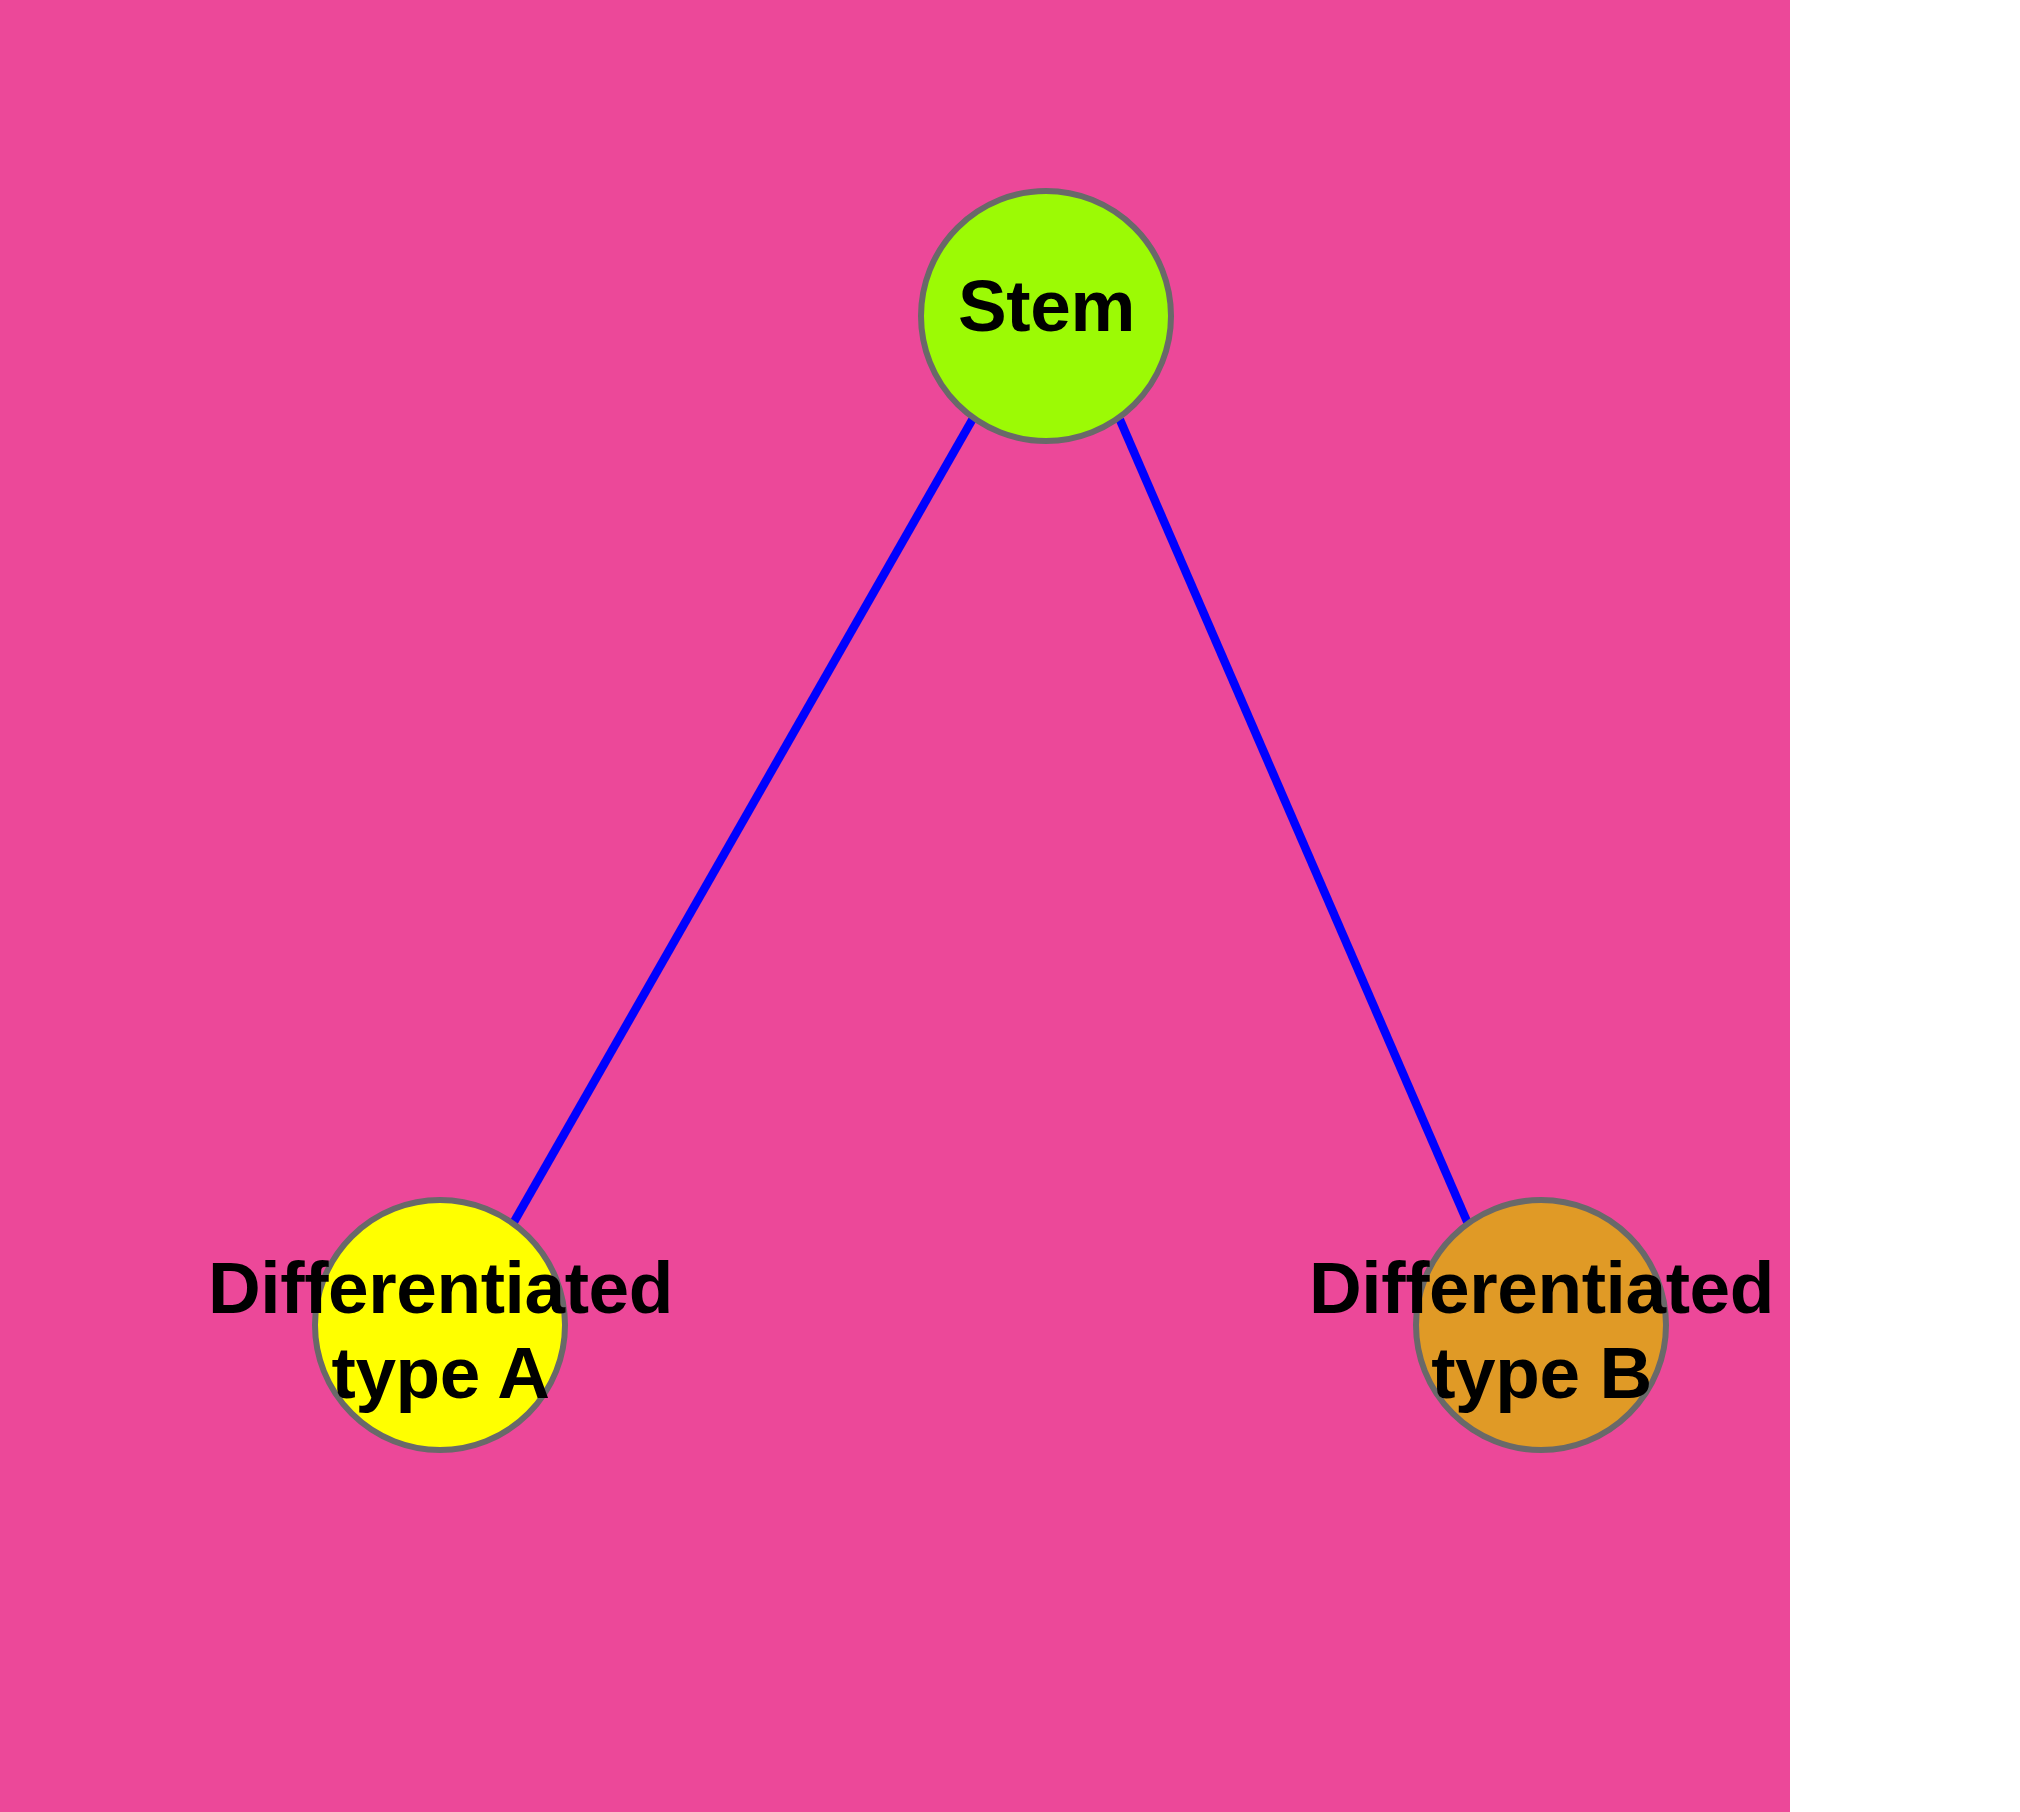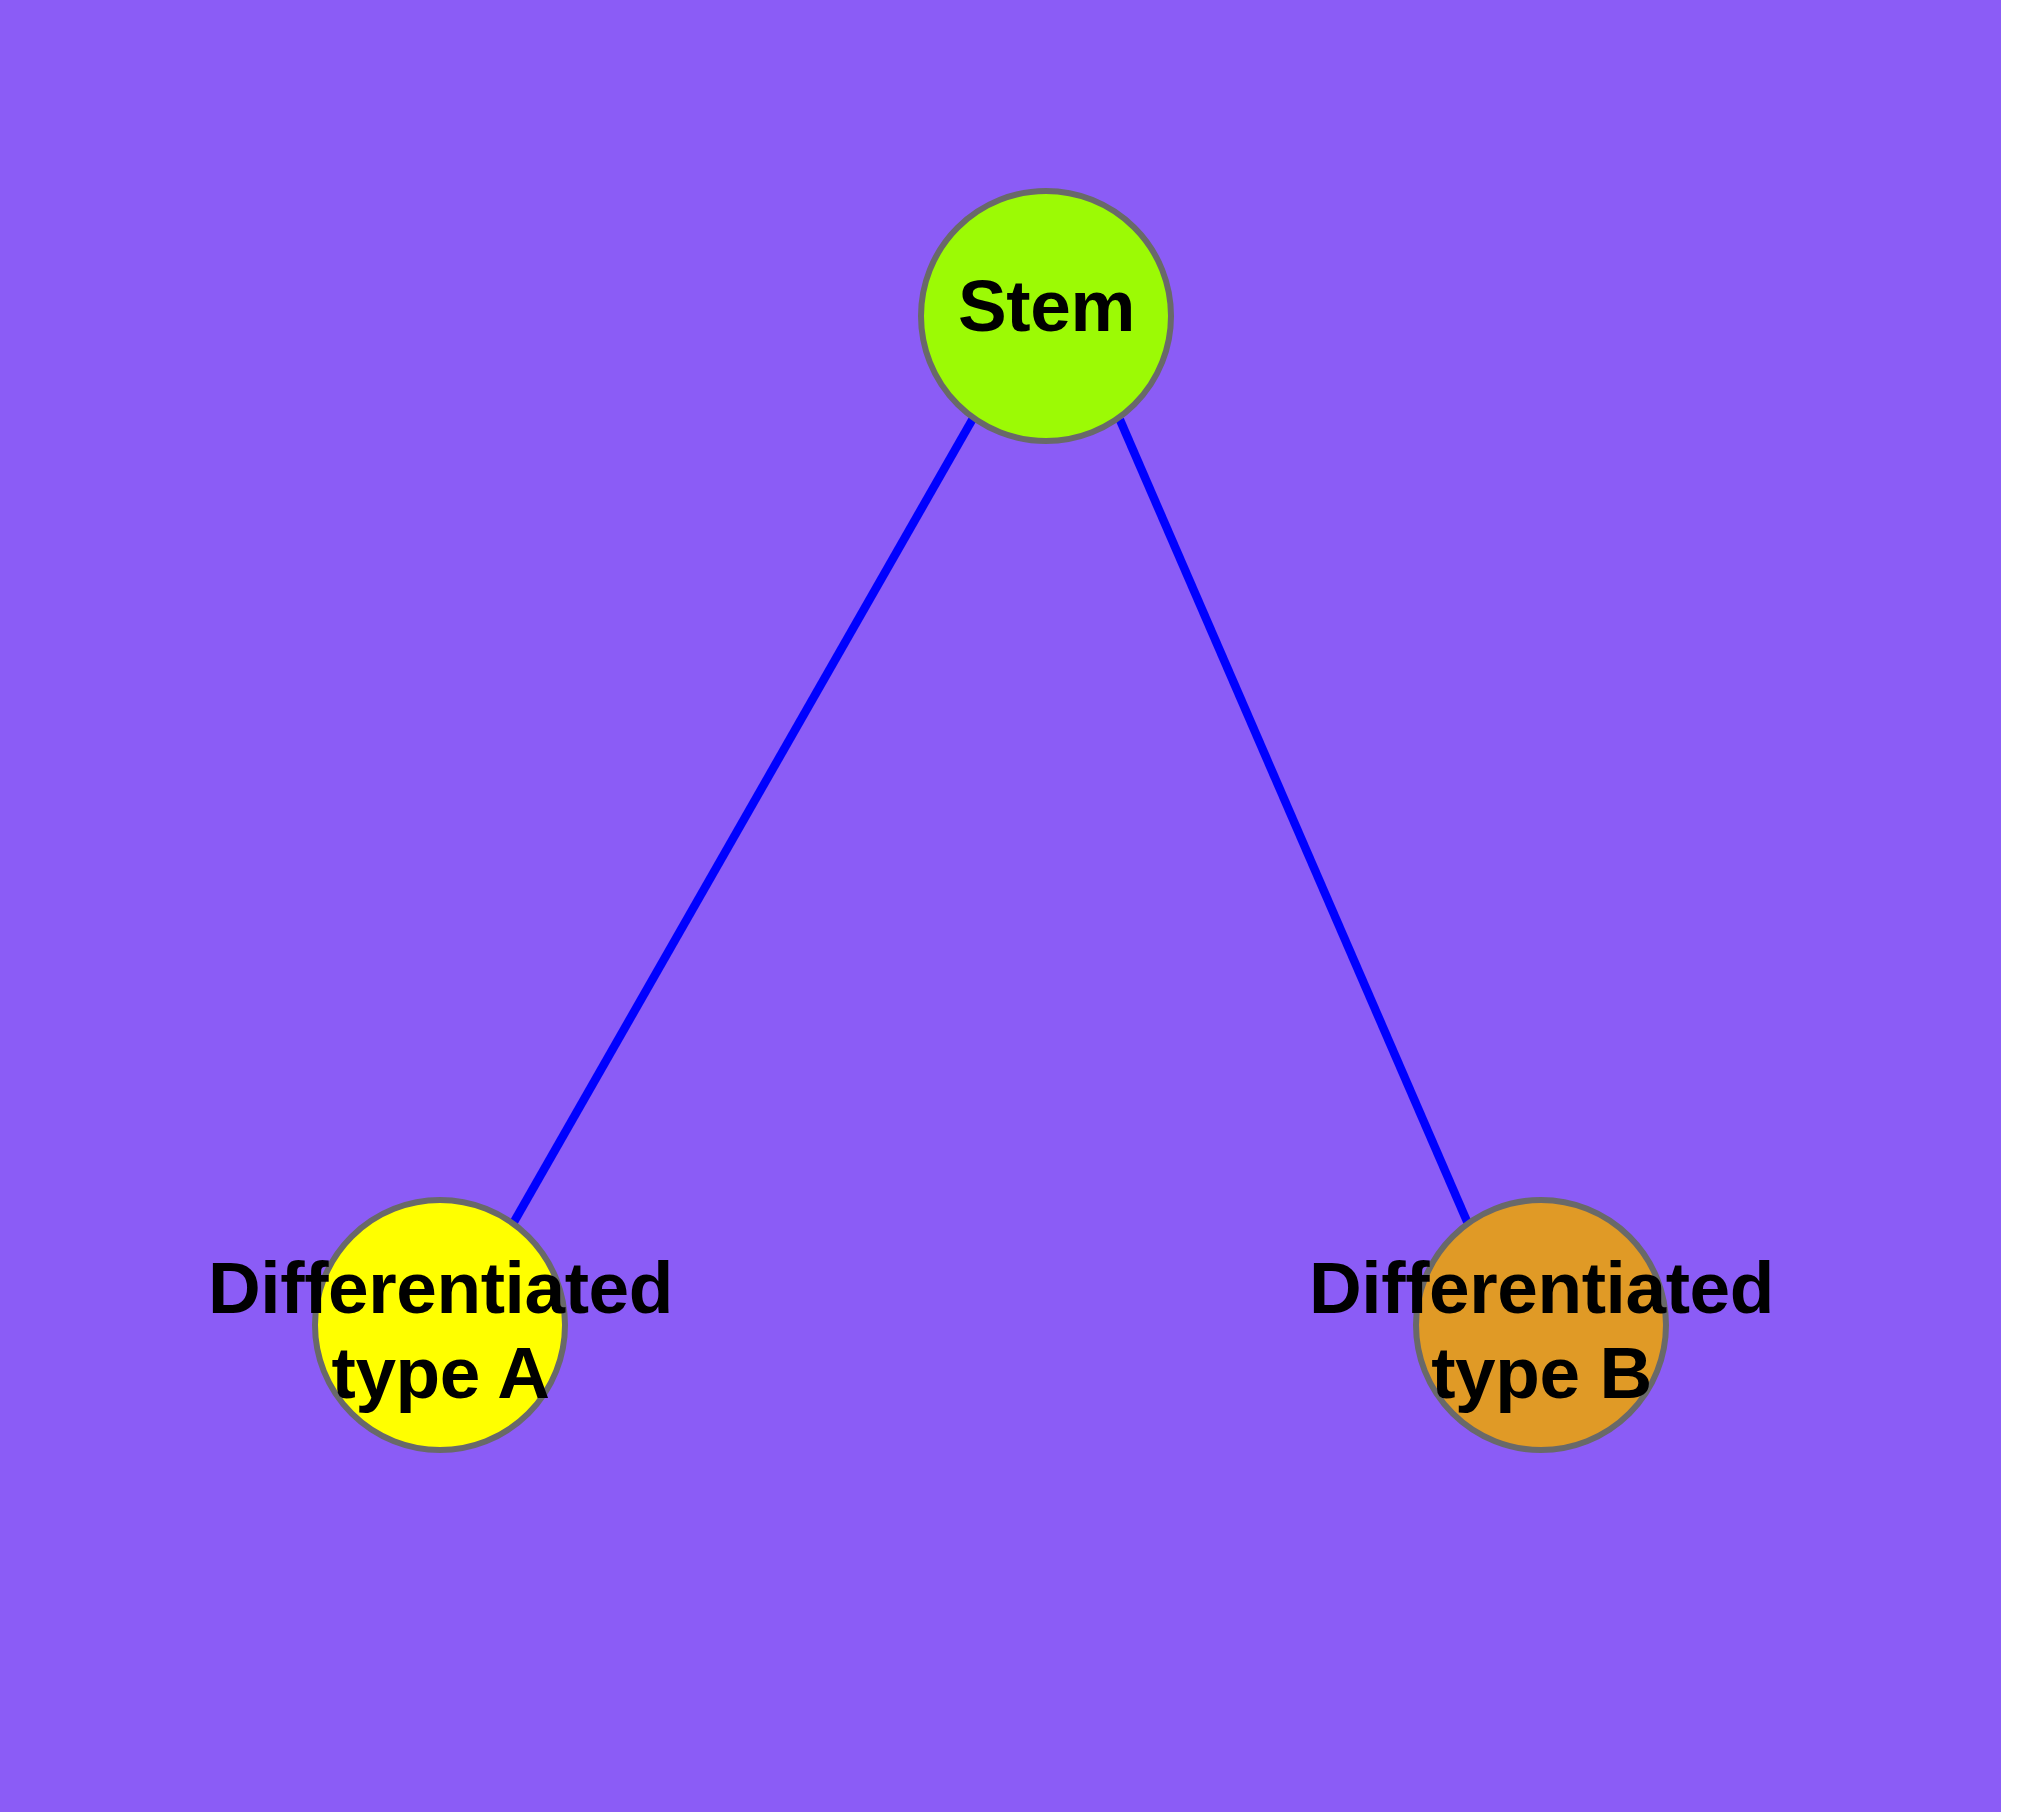--- a/index.html
+++ b/index.html
@@ -5,24 +5,24 @@
 <style>
   html, body {
     margin: 0;
     padding: 0;
   }
   body {
     font-family: "Liberation Sans", sans-serif;
   }
   #canvas {
     position: relative;
-    width: 2001px;
+    width: 1790px;
     height: 1812px;
     overflow: hidden;
-    background: #8b5cf6;
+    background: #ec4899;
   }
   #edge-layer {
     position: absolute;
     left: 0;
     top: 0;
     width: 2021px;
     height: 1812px;
   }
   .node {
     position: absolute;

